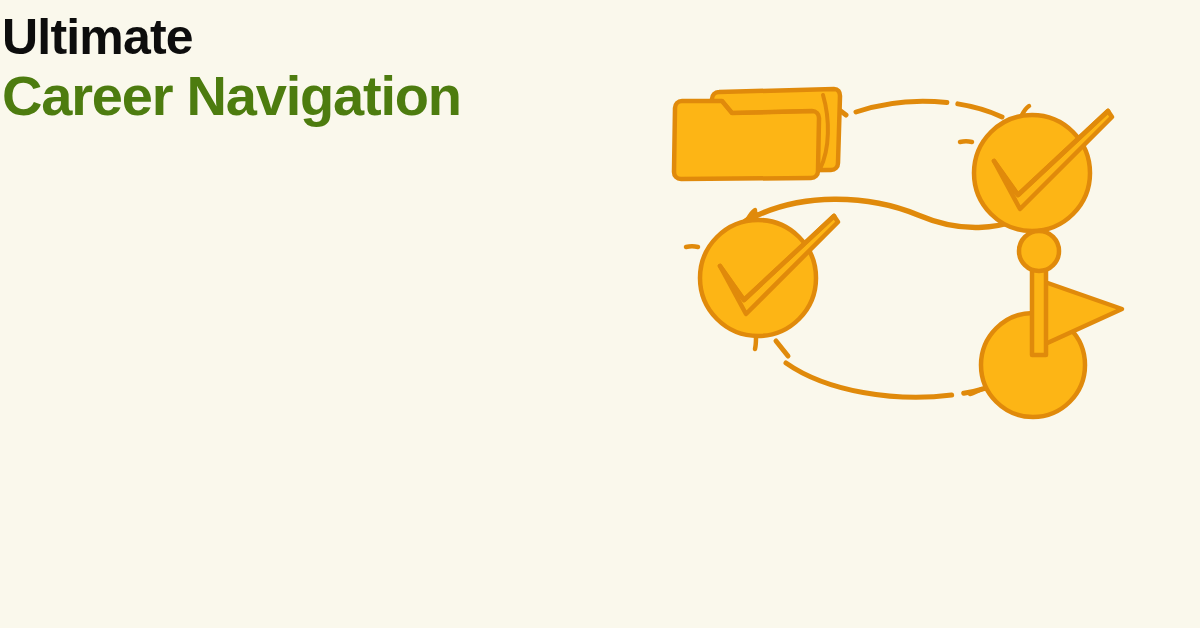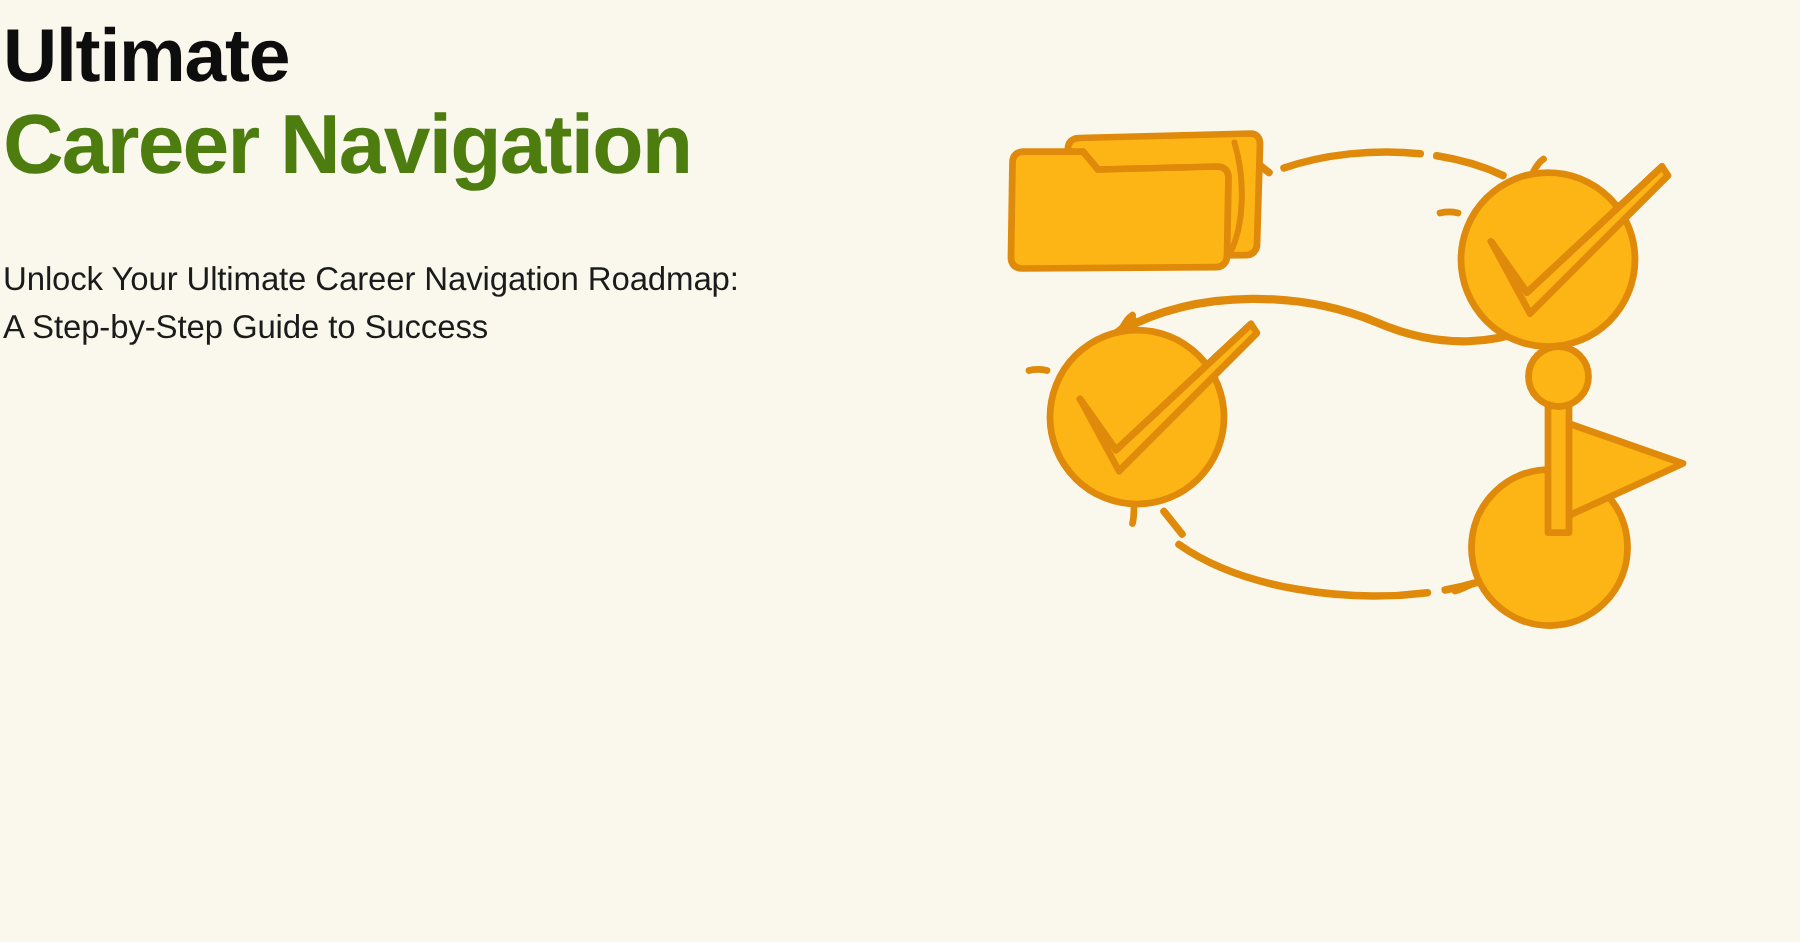--- a/index.html
+++ b/index.html
@@ -84,21 +84,20 @@
 </head>
 <body>
 
 <div class="banner">
 
   <div class="text-col">
     <h1 class="headline">
       <span class="headline-line primary">Ultimate</span>
       <span class="headline-line accent">Career Navigation</span>
     </h1>
-    <p class="subhead">Unlock Your Ultimate Career Navigation Roadmap: A Step-by-Step Guide to Success</p>
   </div>
 
   <div class="illus-wrap">
     <svg viewBox="0 0 500 400" xmlns="http://www.w3.org/2000/svg">
 
       <g>
         <path d="M176 62 C 178 64, 182 67, 186 70" fill="none" stroke="#E08A0B" stroke-width="5" stroke-linecap="round"></path>
         <path d="M196 67 C 240 52, 300 52, 342 72" fill="none" stroke="#E08A0B" stroke-width="5" stroke-linecap="round" stroke-dasharray="92 11 56 9"></path>
         <path d="M352 78 C 356 81, 360 84, 364 88" fill="none" stroke="#E08A0B" stroke-width="5" stroke-linecap="round"></path>
       </g>

